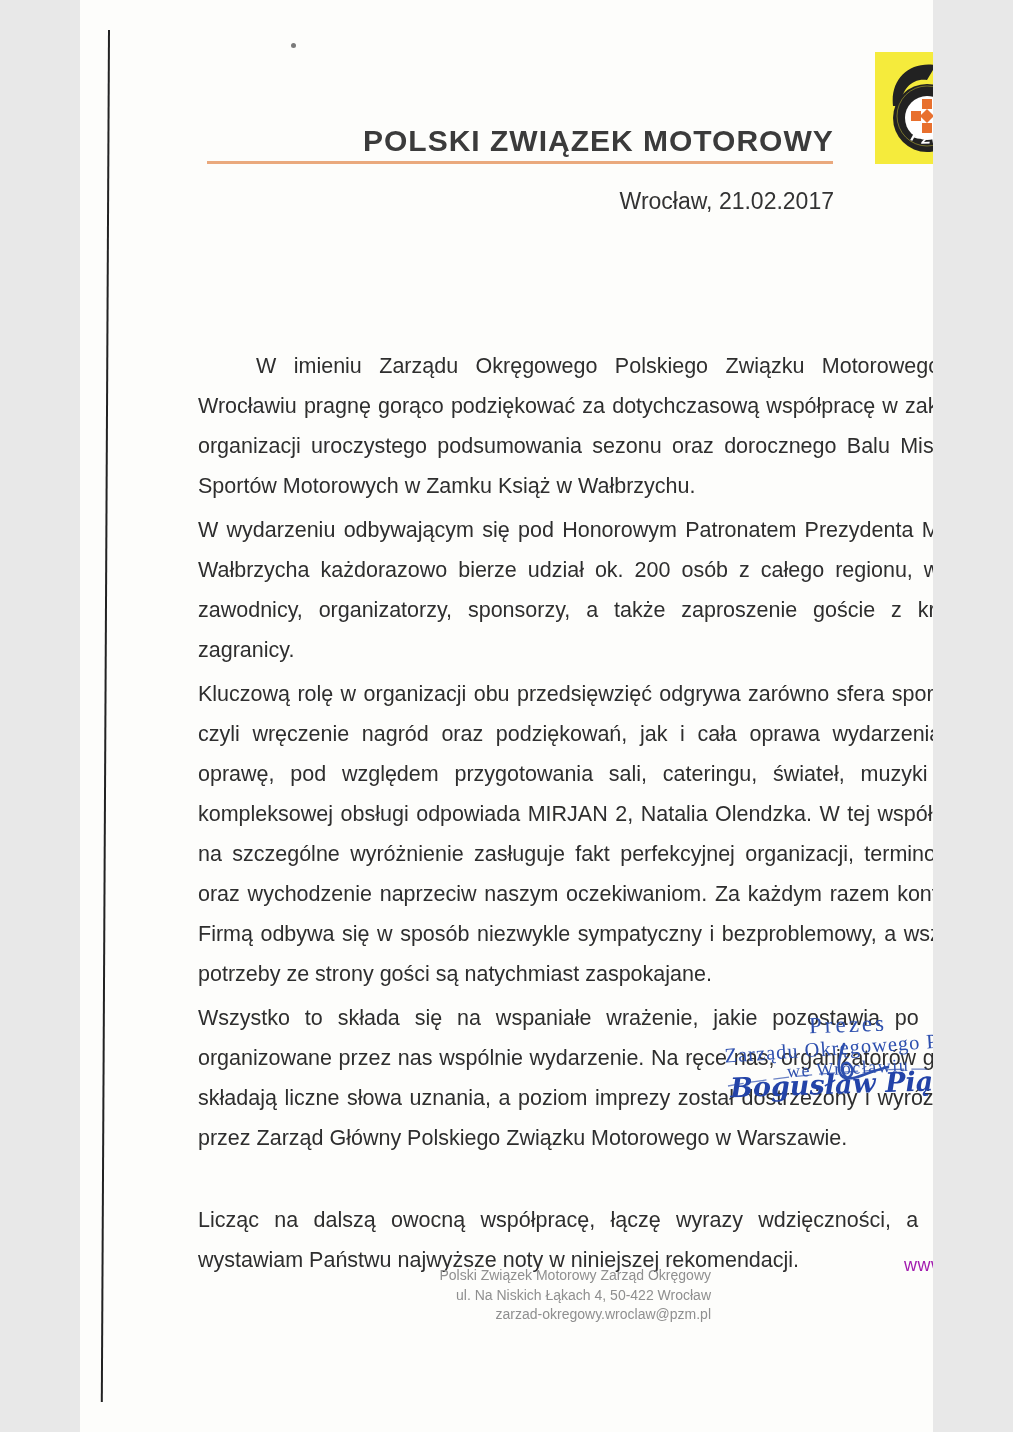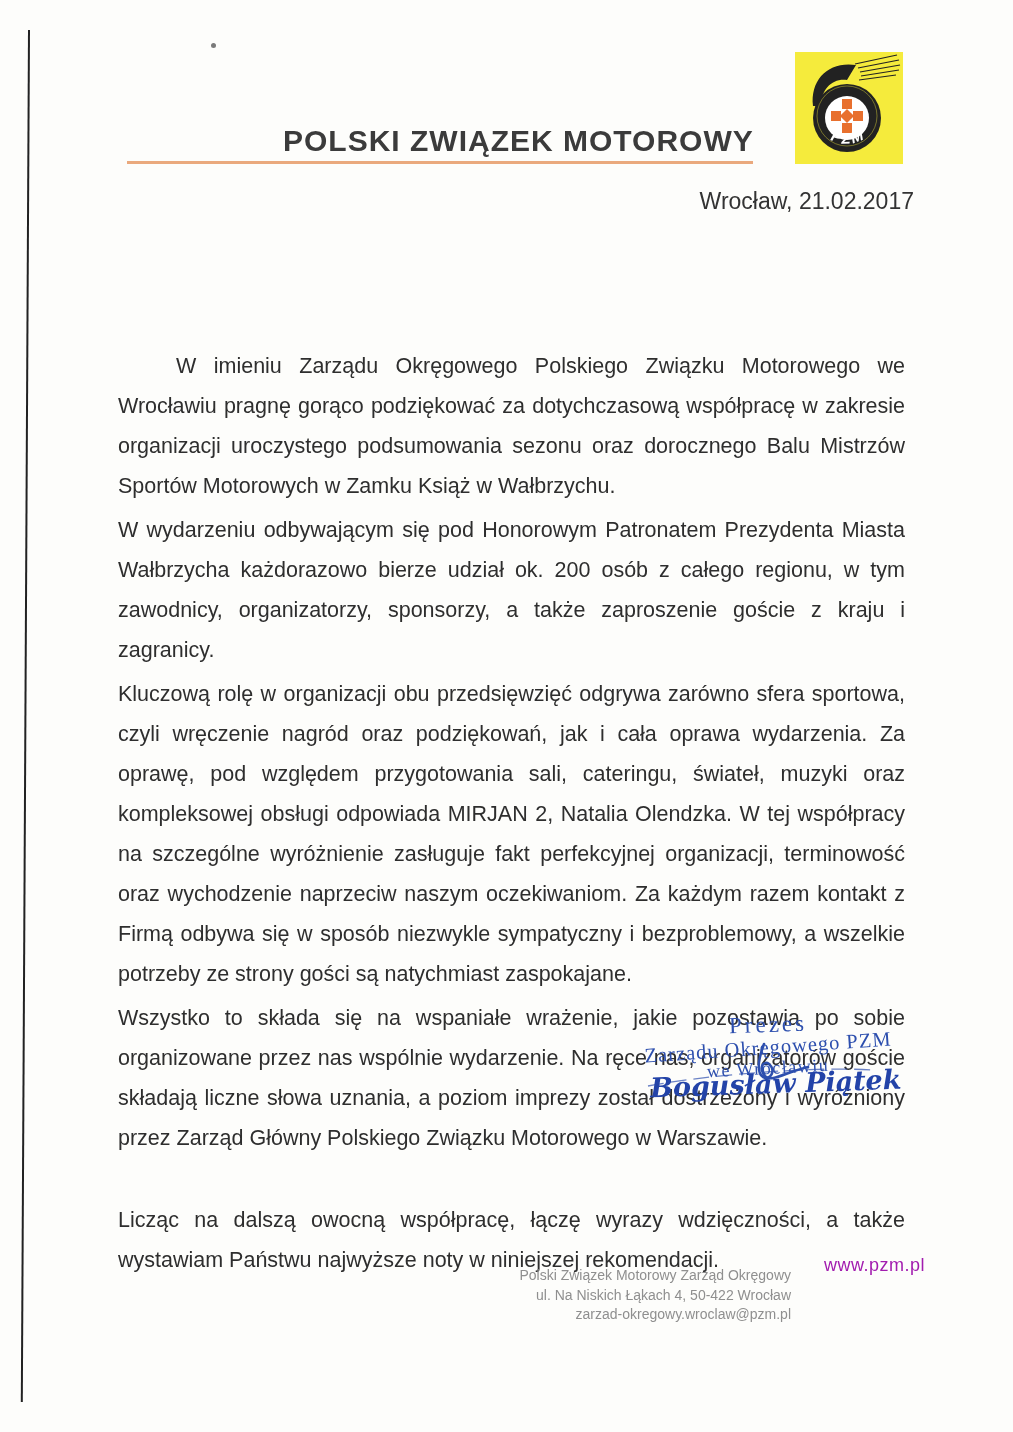--- a/index.html
+++ b/index.html
@@ -1,18 +1,18 @@
 <!DOCTYPE html>
 <html lang="pl"><head>
 <meta charset="utf-8">
 <style>
   html, body { margin: 0; padding: 0; background: #e8e8e8; }
   .page {
     position: relative;
-    width: 1013px;
+    width: 853px;
     height: 1432px;
     margin: 0 auto;
     background: #fdfdfb;
     overflow: hidden;
     font-family: "Liberation Sans", sans-serif;
     color: #2e2e2e;
   }
   
   .scan-edge {
     position: absolute;

